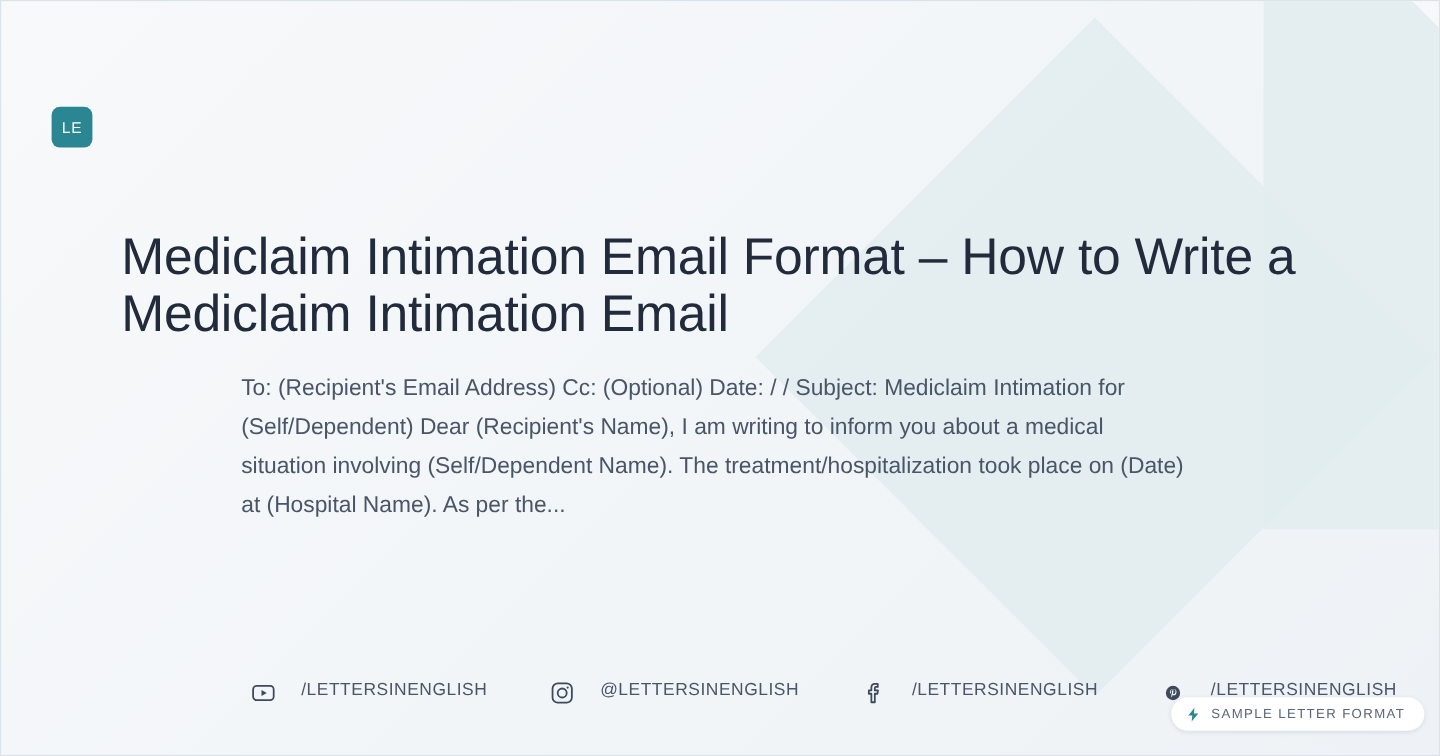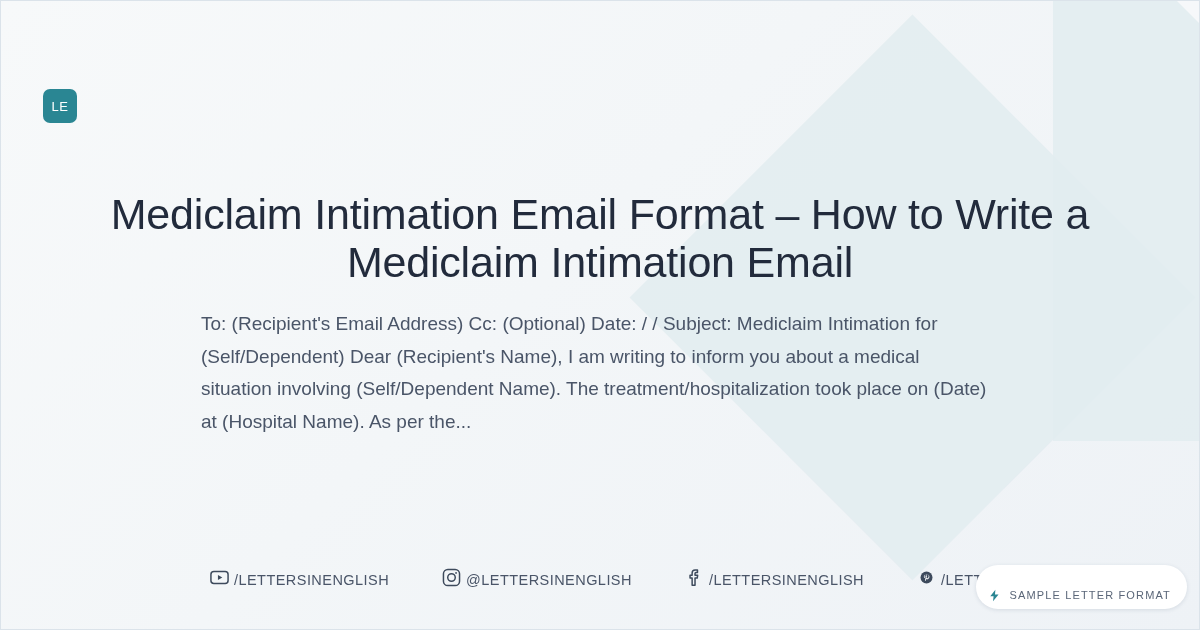--- a/index.html
+++ b/index.html
@@ -91,21 +91,20 @@
     color: #313c4e;
     font-weight: 400;
   }
 
   
   .headline {
     position: absolute;
     left: 100px;
     right: 100px;
     top: 160px;
-    text-align: center;
     font-size: 43px;
     line-height: 1.12;
     color: #222b3c;
     font-weight: 400;
     letter-spacing: -0.2px;
   }
 
   .excerpt {
     position: absolute;
     left: 200px;
@@ -122,22 +121,22 @@
   .social-row {
     position: absolute;
     left: 208px;
     top: 566px;
     display: flex;
     align-items: center;
     gap: 0;
   }
   .social-item {
     display: flex;
-    align-items: flex-end;
-    gap: 4px;
+    align-items: flex-start;
+    gap: 21px;
     margin-right: 52px;
   }
   .social-item:last-child { margin-right: 0; }
   .social-icon {
     width: 21px;
     height: 21px;
     display: flex;
     align-items: center;
     justify-content: center;
     color: #3d4a5c;
@@ -150,21 +149,21 @@
     color: #4a5568;
     white-space: nowrap;
   }
 
   
   .format-badge {
     position: absolute;
     right: 12px;
     bottom: 20px;
     height: 28px;
-    padding: 16px 16px 0 12px;
+    padding: 0 16px 0 12px;
     background: #ffffff;
     border-radius: 999px;
     display: flex;
     align-items: center;
     gap: 8px;
     box-shadow: 0 1px 4px rgba(40,60,90,0.13);
   }
   .bolt-icon {
     width: 13px;
     height: 15px;

